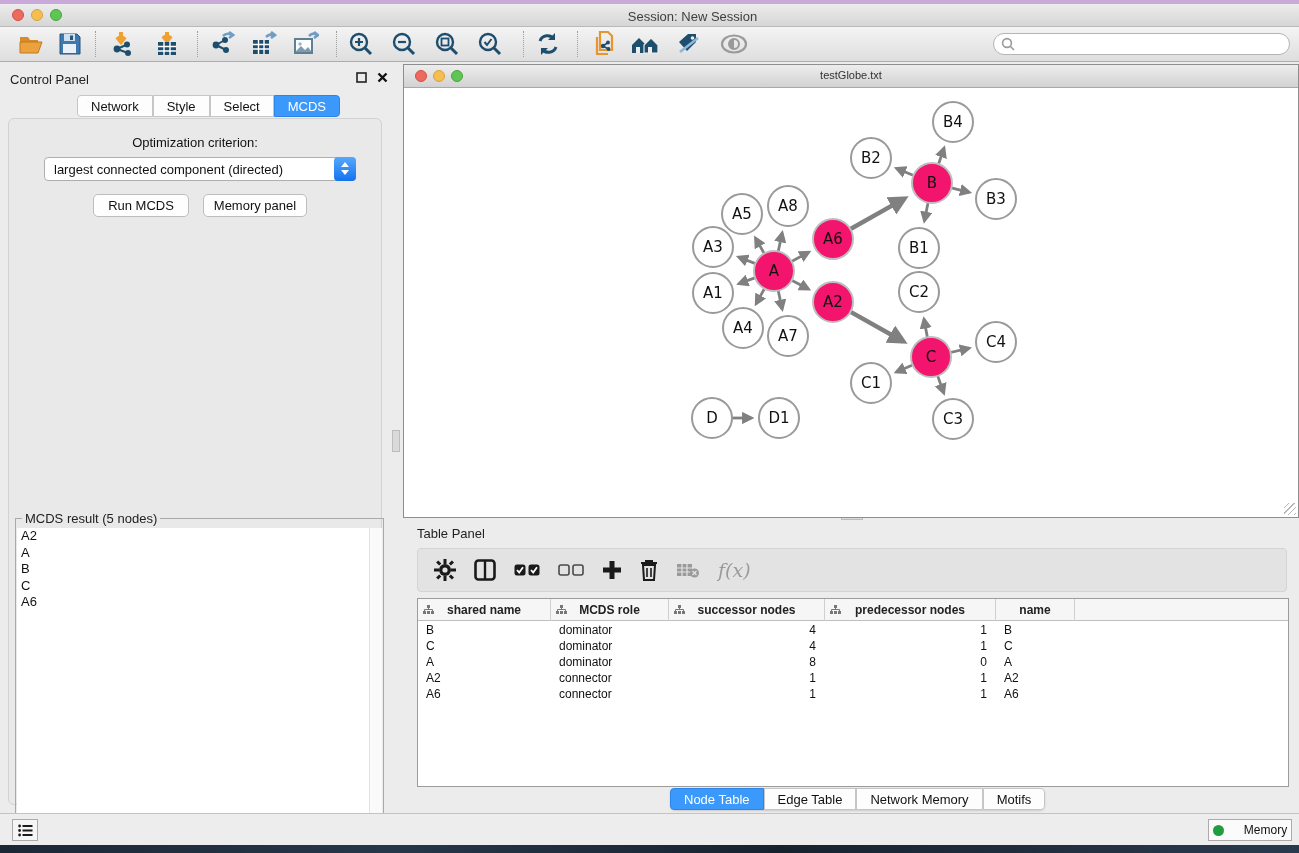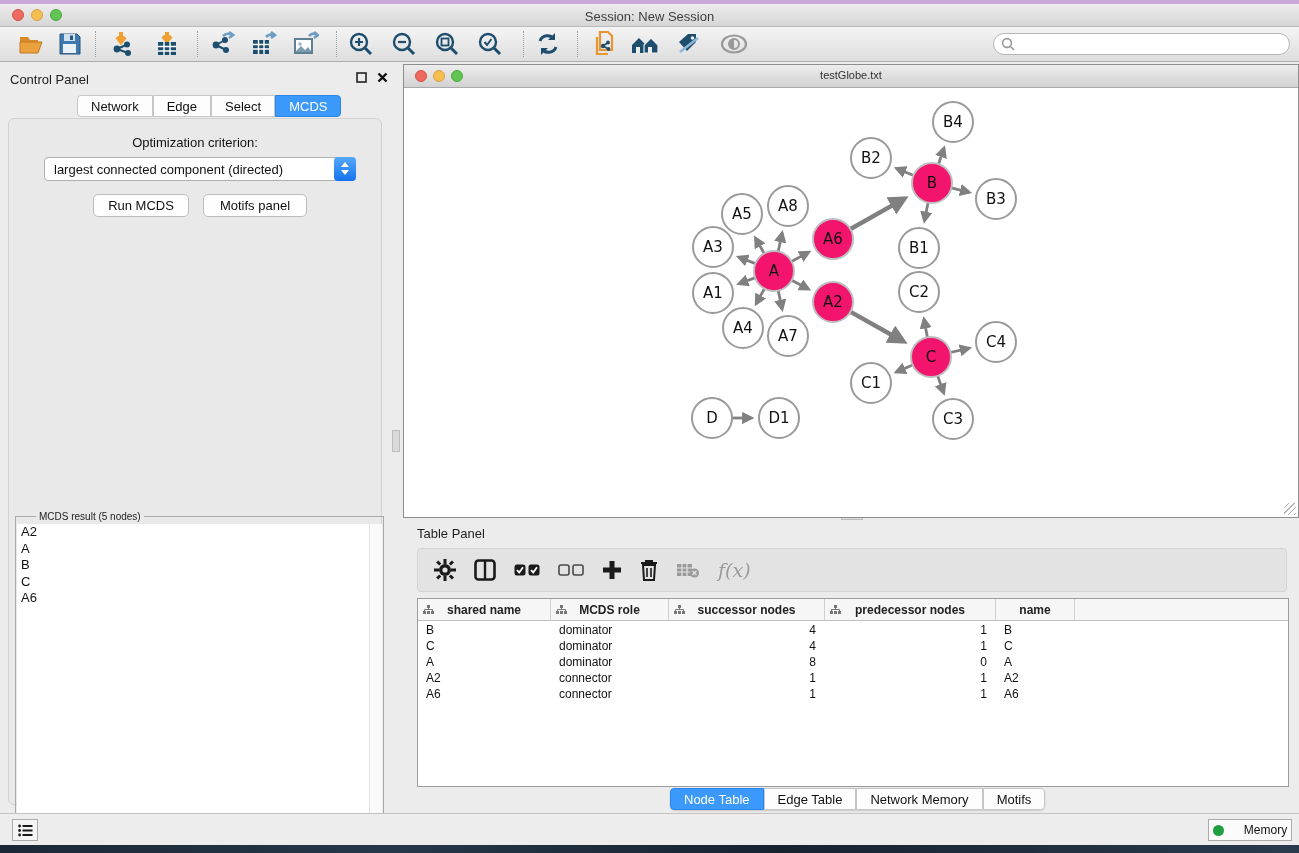--- a/index.html
+++ b/index.html
@@ -2,21 +2,21 @@
 <html><head>
 <meta charset="utf-8">
 <style>
   * { margin:0; padding:0; box-sizing:border-box; }
   html,body { width:1299px; height:853px; overflow:hidden;
     font-family:"Liberation Sans", sans-serif; background:#ECECEC; }
   .abs { position:absolute; }
   
   #desktop-strip-top { left:0; top:0; width:1299px; height:4px; background:#C9A8DA; }
   #titlebar { left:0; top:4px; width:1299px; height:23px;
-    background:linear-gradient(#ECECEC,#D6D6D6); border-bottom:1px solid #B9B9B9; }
+    background:linear-gradient(#ECECEC,#D6D6D6); border-bottom:1px solid #B9B9B9;padding-left:43px; }
   .light { width:12px; height:12px; border-radius:50%; top:5px; }
   .light.red   { background:#ED6A5E; border:1px solid #D55047; left:12px; }
   .light.yellow{ background:#F5BE4F; border:1px solid #D6A243; left:31px; }
   .light.green { background:#61C554; border:1px solid #48A63C; left:50px; }
   #title-text { width:100%; text-align:center; top:5px; font-size:13px; color:#3E3E3E; }
   
   #toolbar { left:0; top:27px; width:1299px; height:35px;
     background:linear-gradient(#F4F4F4,#DEDEDE); border-bottom:1px solid #ADADAD; }
   .tb-icon { top:3px; width:32px; height:28px; display:flex; align-items:center; justify-content:center; }
   .tb-sep { top:4px; width:1px; height:26px; border-left:1px dotted #9E9E9E; }
@@ -43,21 +43,21 @@
     background:linear-gradient(#55A9FB,#1472EF); display:flex; flex-direction:column;
     align-items:center; justify-content:center; gap:3px; }
   .chev-up { width:0; height:0; border-left:4px solid transparent; border-right:4px solid transparent;
     border-bottom:5px solid #fff; }
   .chev-dn { width:0; height:0; border-left:4px solid transparent; border-right:4px solid transparent;
     border-top:5px solid #fff; }
   .push-btn { height:23px; background:#FEFEFE; border:1px solid #BDBDBD; border-radius:5px;
     font-size:13px; color:#111; display:flex; align-items:center; justify-content:center; }
   #mcds-fieldset { left:6px; top:392px; width:369px; height:347px; border:1px solid #A9A9A9;
     background:transparent; }
-  #mcds-fieldset legend { font-size:10px; color:#222; padding:0 3px; margin-left:20px;
+  #mcds-fieldset legend { font-size:13px; color:#222; padding:0 3px; margin-left:6px;
     background:#E9E9E9; }
   #mcds-list-wrap { position:absolute; left:1px; top:2px; width:365px; height:335px; background:#fff; }
   #mcds-scrollbar { position:absolute; right:0; top:0; width:13px; height:100%;
     background:#FAFAFA; border-left:1px solid #E3E3E3; }
   .result-item { font-size:13px; color:#111; line-height:16.5px; padding-left:4px; }
   
   .v-handle { left:392px; top:430px; width:8px; height:22px; background:#DADADA;
     border:1px solid #BDBDBD; }
   .h-handle { left:841px; top:514px; width:22px; height:6px; background:#DADADA;
     border:1px solid #BDBDBD; }
@@ -263,35 +263,35 @@
         </svg>
       </span>
     <span>
         <svg width="11" height="11">
           <path d="M1.5 1.5 L9.5 9.5 M9.5 1.5 L1.5 9.5" stroke="#111" stroke-width="2.4"></path>
         </svg>
       </span>
   </div>
   <div id="cp-tabs" class="abs">
     <div class="tab first">Network</div>
-    <div class="tab">Edge</div>
+    <div class="tab">Style</div>
     <div class="tab">Select</div>
     <div class="tab last active">MCDS</div>
   </div>
   <div id="cp-body" class="abs">
     <div id="criterion-select" class="abs">
       <span class="val">largest connected component (directed)</span>
       <span id="criterion-stepper">
           <span class="chev-up"></span>
           <span class="chev-dn"></span>
         </span>
     </div>
     <div id="opt-label" class="abs">Optimization criterion:</div>
     <div class="abs push-btn" style="left:84px; top:75px; width:96px;">Run MCDS</div>
-    <div class="abs push-btn" style="left:194px; top:75px; width:104px;">Motifs panel</div>
+    <div class="abs push-btn" style="left:194px; top:75px; width:104px;">Memory panel</div>
     <fieldset id="mcds-fieldset" class="abs">
       <legend>MCDS result (5 nodes)</legend>
       <div id="mcds-list-wrap">
         <div id="mcds-scrollbar"></div>
       <div class="result-item">A2</div>
           <div class="result-item">A</div>
           <div class="result-item">B</div>
           <div class="result-item">C</div>
           <div class="result-item">A6</div>
         </div>

